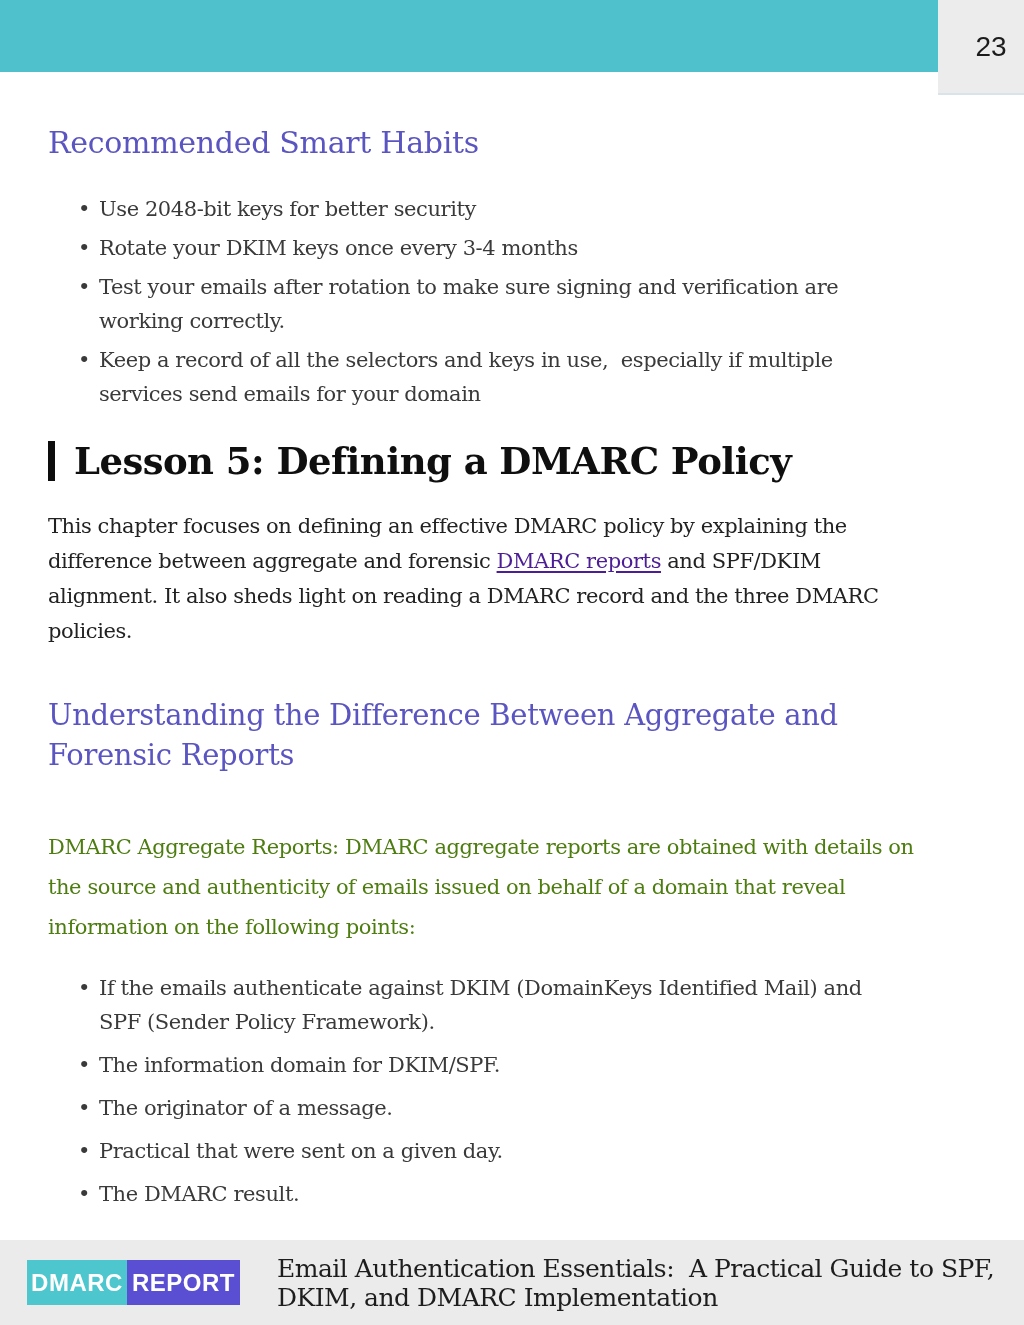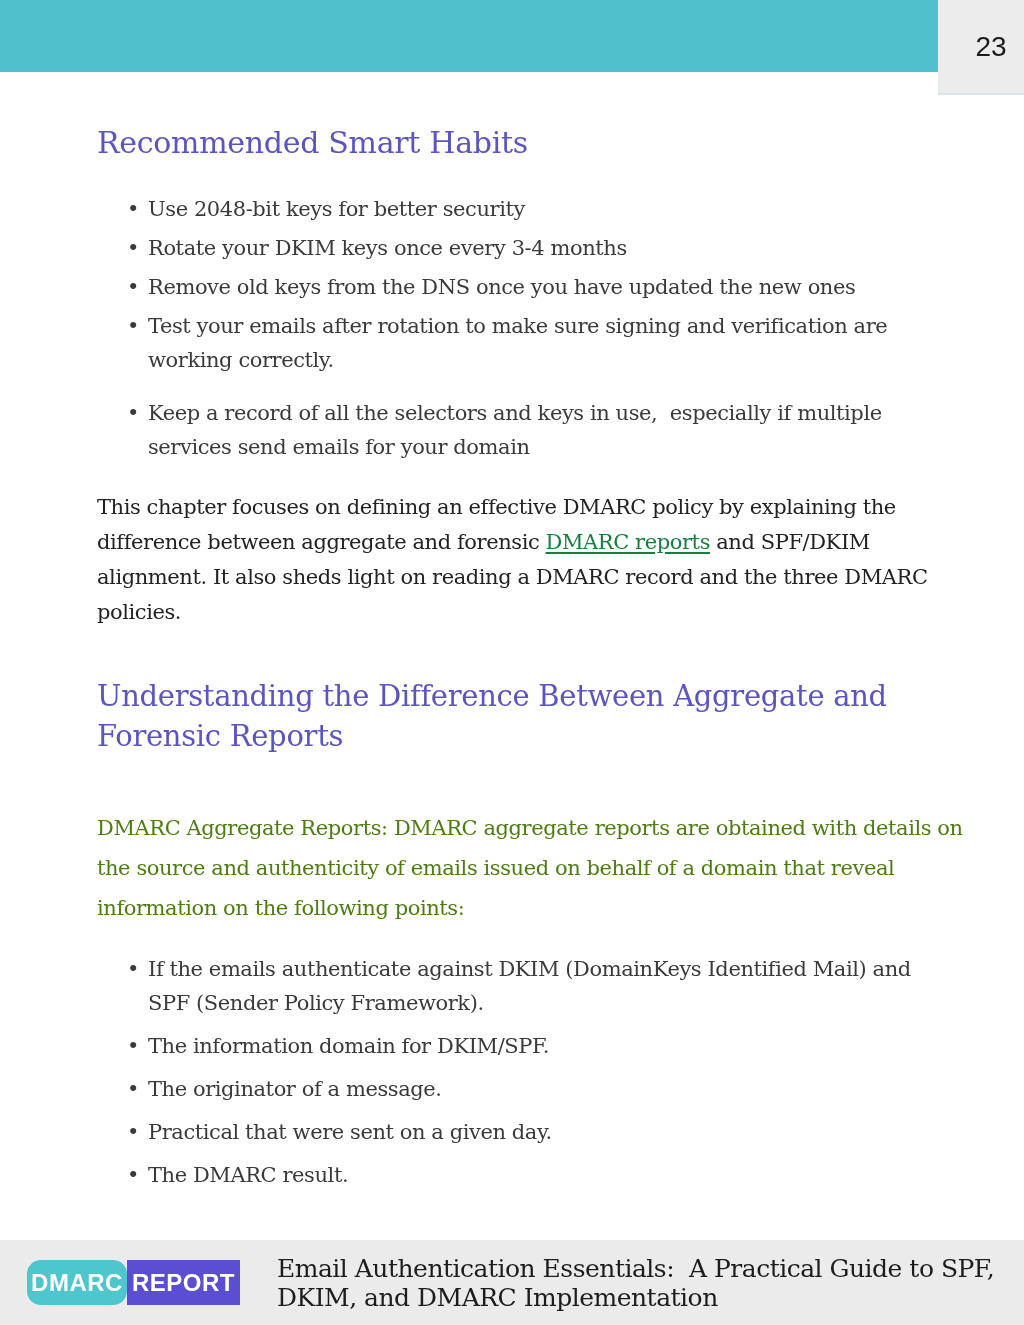--- a/index.html
+++ b/index.html
@@ -36,21 +36,21 @@
     font-family: "Liberation Sans", sans-serif;
     font-size: 28px;
     color: #1c1c1c;
   }
 
   
   main {
     position: absolute;
     left: 0; top: 72px;
     width: 1024px;
-    padding: 52px 60px 0 97px;
+    padding: 52px 60px 0 48px;
   }
   h2.purple {
     font-size: 30px;
     font-weight: 500;
     letter-spacing: -0.01em;
     color: #5b55c2;
     line-height: 38px;
   }
   ul.bullets {
     list-style: none;
@@ -97,21 +97,21 @@
 
   p.intro {
     margin-top: 26px;
     max-width: 885px;
     font-size: 21px;
     line-height: 35px;
     letter-spacing: -0.02em;
     color: #222222;
   }
   a.text-link {
-    color: #15803d;
+    color: #4c1d95;
     text-underline-offset: 3px;
     cursor: pointer;
   }
 
   h2.understanding {
     margin-top: 46px;
     max-width: 820px;
     font-size: 29px;
     line-height: 40px;
   }
@@ -146,21 +146,20 @@
     font-size: 24px;
     letter-spacing: 0.5px;
     color: #ffffff;
     line-height: 45px;
     text-align: center;
   }
   .logo-dmarc {
     display: block;
     width: 100px; height: 45px;
     background: #4dc6ce;
-    border-radius: 14px;
   }
   .logo-report {
     display: block;
     width: 113px; height: 45px;
     background: #5a4ed2;
   }
   .footer-text {
     margin-left: 37px;
     font-size: 25px;
     letter-spacing: -0.02em;
@@ -178,25 +177,28 @@
     <span class="page-num">23</span>
   </div>
 
   <main>
 
     <h2 class="purple">Recommended Smart Habits</h2>
 
     <ul class="bullets habits">
       <li>Use 2048-bit keys for better security</li>
       <li>Rotate your DKIM keys once every 3-4 months</li>
-      <li>Remove old keys from the DNS once you have updated the new ones</li>
       <li>Test your emails after rotation to make sure signing and verification are working correctly.</li>
       <li>Keep a record of all the selectors and keys in use,  especially if multiple services send emails for your domain</li>
     </ul>
 
+    <div class="lesson-heading">
+      <span class="lesson-bar"></span>
+      <h1 class="lesson-title">Lesson 5: Defining a DMARC Policy</h1>
+    </div>
 
     <p class="intro"><span>This chapter focuses on defining an effective DMARC policy by explaining the difference between aggregate and forensic </span><a class="text-link" href="#">DMARC reports</a><span> and SPF/DKIM alignment. It also sheds light on reading a DMARC record and the three DMARC policies.</span></p>
 
     <h2 class="purple understanding">Understanding the Difference Between Aggregate and Forensic Reports</h2>
 
     <p class="aggregate">DMARC Aggregate Reports: DMARC aggregate reports are obtained with details on the source and authenticity of emails issued on behalf of a domain that reveal information on the following points:</p>
 
     <ul class="bullets points">
       <li>If the emails authenticate against DKIM (DomainKeys Identified Mail) and SPF (Sender Policy Framework).</li>
       <li>The information domain for DKIM/SPF.</li>

